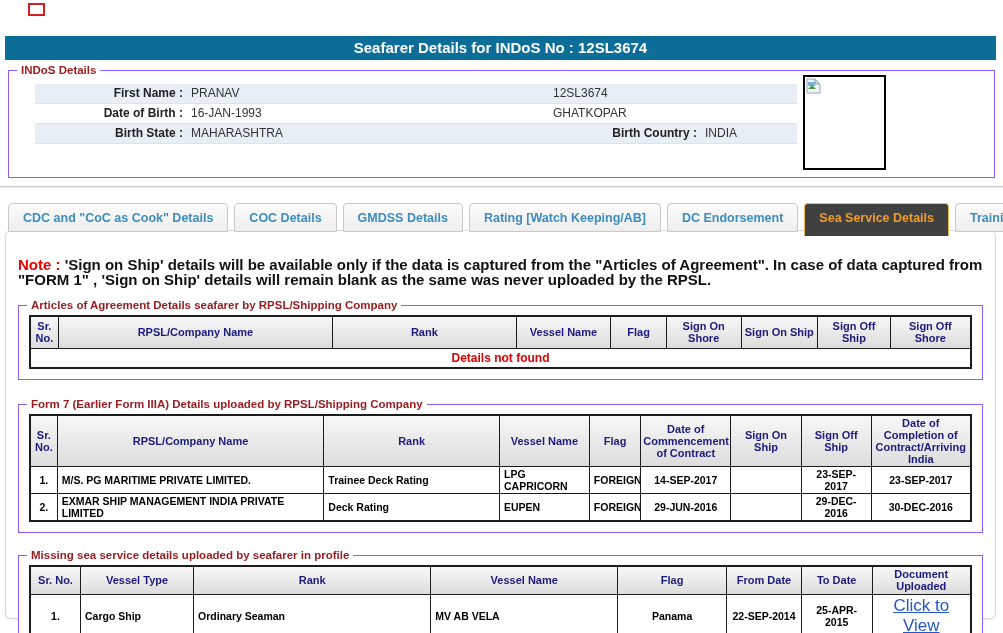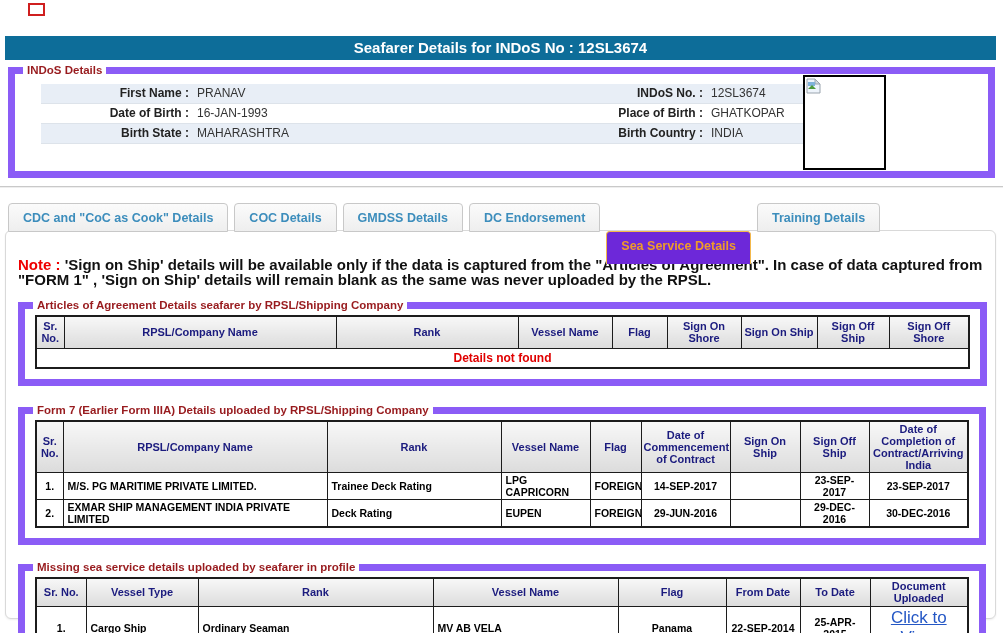--- a/index.html
+++ b/index.html
@@ -9,43 +9,43 @@
   .abs { position:absolute; }
 
   
   .red-marker { left:28px; top:3px; width:17px; height:13px; background:#fff; border:2px solid #cf1f1f; }
 
   
   .titlebar { left:5px; top:36px; width:991px; height:24px; background:#0d6d99;
     color:#fff; font-weight:bold; font-size:15px; text-align:center; line-height:24px; }
 
   
-  fieldset { border:7px solid #8b5cf6; }
+  fieldset { border:1px solid #8b5cf6; }
   legend { color:#981b1e; font-weight:bold; font-size:11.5px; margin-left:8px; padding:0 4px; }
   .indos-fs { left:8px; top:64px; width:987px; height:114px; background:#fff; }
   .indos-rows { margin:8px 0 0 26px; width:762px; }
   .indos-row { display:flex; height:20px; line-height:19px; font-size:12px; border-bottom:1px solid #dde3ea; }
   .indos-row:nth-child(odd) { background:#e8eef6; }
   .lab1 { width:148px; text-align:right; font-weight:bold; color:#222; }
   .val1 { width:362px; padding-left:8px; color:#333; }
   .lab2 { width:152px; text-align:right; font-weight:bold; color:#222; }
   .val2 { flex:1; padding-left:8px; color:#333; }
 
   .photo { left:803px; top:75px; width:83px; height:95px; border:2px solid #000; background:#fff; }
   .photo svg { margin:1px; display:block; }
 
   .sep { left:0; top:186px; width:1003px; height:2px; background:#c9c9c9; border-bottom:1px solid #eee; }
 
   
   .tabs { left:8px; top:203px; display:flex; gap:6px; z-index:5; }
   .tab { background:linear-gradient(#fbfbfb,#eeeeee); border:1px solid #c8c8c8;
     border-radius:4px 4px 0 0; color:#3c8dbc; font-weight:bold; font-size:12.5px;
     padding:7px 14px 7px 14px; height:29px; white-space:nowrap; cursor:pointer; }
-  .tab.active { background:#6d28d9; color:#ee9b2a; border-color:#f3b84b; border-bottom:none;
-    height:33px; z-index:6; position:relative;margin-top:28px; }
+  .tab.active { background:#404040; color:#ee9b2a; border-color:#f3b84b; border-bottom:none;
+    height:33px; z-index:6; position:relative; }
 
   
   .panel { left:5px; top:230px; width:991px; height:389px; background:#fff;
     border:1px solid #d9d9d9; border-radius:6px; box-shadow:0 1px 2px rgba(0,0,0,.07);
     padding:0 12px; z-index:1; }
 
   .note { margin-top:26px; font-size:15px; font-weight:bold; color:#111; line-height:15px; }
   .note-red { color:#ee0000; }
 
   .sec-fs { background:#fff; }
@@ -75,27 +75,25 @@
 <div class="abs red-marker"></div>
 
 <div class="abs titlebar">Seafarer Details for INDoS No : 12SL3674</div>
 
 <fieldset class="abs indos-fs">
   <legend>INDoS Details</legend>
   <div class="indos-rows">
     <div class="indos-row">
       <span class="lab1">First Name :</span>
       <span class="val1">PRANAV</span>
-      <span class="lab2">INDoS No. :</span>
       <span class="val2">12SL3674</span>
     </div>
     <div class="indos-row">
       <span class="lab1">Date of Birth :</span>
       <span class="val1">16-JAN-1993</span>
-      <span class="lab2">Place of Birth :</span>
       <span class="val2">GHATKOPAR</span>
     </div>
     <div class="indos-row">
       <span class="lab1">Birth State :</span>
       <span class="val1">MAHARASHTRA</span>
       <span class="lab2">Birth Country :</span>
       <span class="val2">INDIA</span>
     </div>
   </div>
 </fieldset>
@@ -108,20 +106,21 @@
     <path d="M2 11 l4 -4 l4 4 z" fill="#4e9a3c"></path>
   </svg>
 </div>
 
 <div class="abs sep"></div>
 
 <div class="abs tabs">
   <div class="tab">CDC and "CoC as Cook" Details</div>
   <div class="tab">COC Details</div>
   <div class="tab">GMDSS Details</div>
+  <div class="tab">Rating [Watch Keeping/AB]</div>
   <div class="tab">DC Endorsement</div>
   <div class="tab active">Sea Service Details</div>
   <div class="tab">Training Details</div>
 </div>
 
 <div class="abs panel">
 
   <div class="note">
     <span class="note-red">Note :</span>
     <span>'Sign on Ship' details will be available only if the data is captured from the "Articles of Agreement". In case of data captured from "FORM 1" , 'Sign on Ship' details will remain blank as the same was never uploaded by the RPSL.</span>

